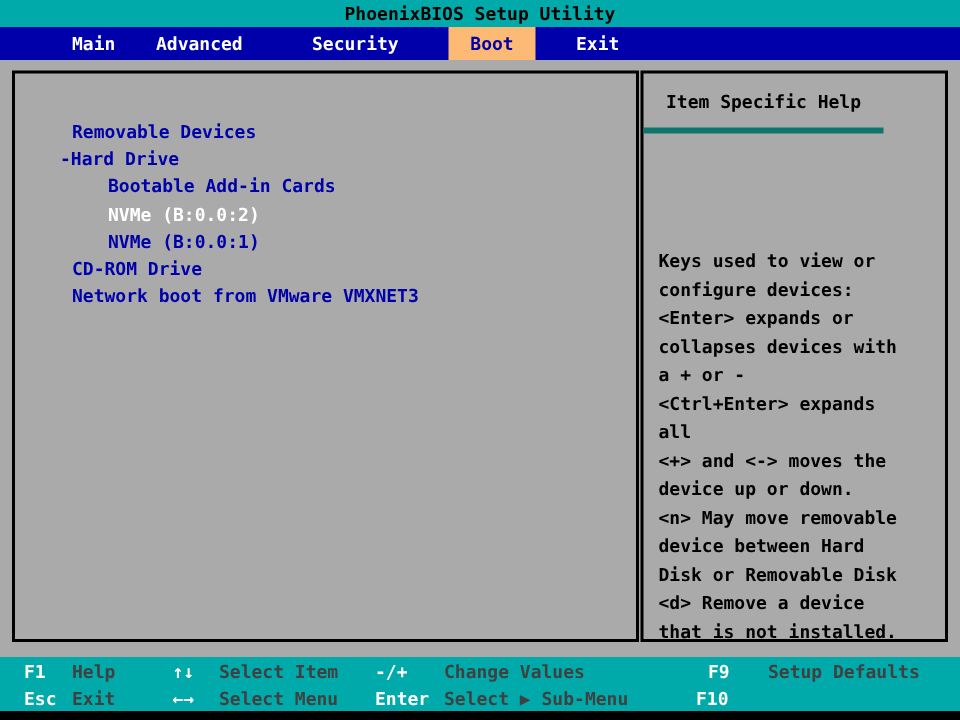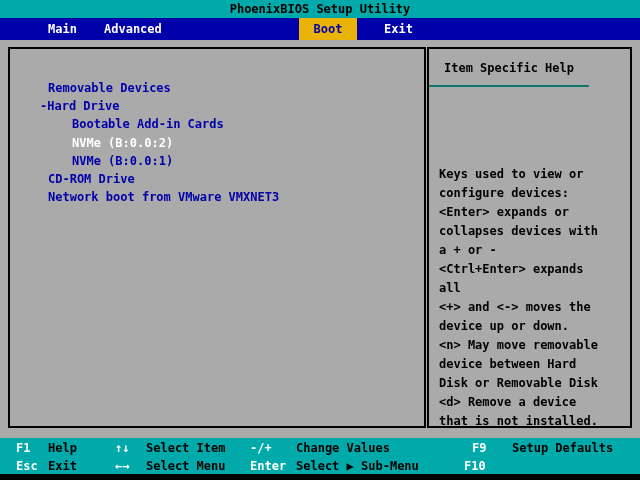--- a/index.html
+++ b/index.html
@@ -22,66 +22,67 @@
   
   #menu-bar{
     position:absolute; left:0; top:18px; width:640px; height:22px;
     background:var(--blue);
   }
   .menu-tab{
     position:absolute; top:0; height:22px; line-height:22px;
     color:#FFF; white-space:pre; cursor:default;
   }
   .menu-tab.active{
-    background:#eab308; color:var(--blue); text-align:center;
+    background:#fdba74; color:var(--blue); text-align:center;
   }
   
   #boot-panel{
     position:absolute; left:8px; top:47px; width:414px; height:377px;
     border:2px solid #000; background:var(--gray);
   }
   #help-panel{
     position:absolute; left:427px; top:47px; width:201px; height:377px;
     border:2px solid #000; background:var(--gray);
   }
   #help-header{
     position:absolute; left:0; top:0; width:160px; height:36px;
-    border-bottom:2px solid #0f766e; text-align:center; line-height:38px;
+    border-bottom:4px solid #0f766e; text-align:center; line-height:38px;
   }
   #help-body{
     position:absolute; left:10px; top:80px; width:190px;
     line-height:19px; white-space:pre;margin-top:36px;
   }
   .boot-item{
     position:absolute; height:16px; color:var(--item); white-space:pre; cursor:default;
   }
   .boot-item.selected{ color:var(--sel); }
   
   #hint-bar{
     position:absolute; left:0; top:438px; width:640px; height:36px;
     background:var(--teal);
   }
   .hint-key{ position:absolute; color:#FFF; white-space:pre; height:16px;}
-  .hint-label{ position:absolute; color:#000000; white-space:pre; height:16px;}
+  .hint-label{ position:absolute; color:#404040; white-space:pre; height:16px;}
   #footer-black{
     position:absolute; left:0; top:474px; width:640px; height:6px; background:#000;
   }
 </style>
 </head>
 <body>
 
 <div id="screen">
 
   <div id="title-bar">
     <span>PhoenixBIOS Setup Utility</span>
   </div>
 
   <div id="menu-bar">
       <div class="menu-tab" style="left: 48px;">Main</div>
       <div class="menu-tab" style="left: 104px;">Advanced</div>
+      <div class="menu-tab" style="left: 208px;">Security</div>
       <div class="menu-tab active" style="left: 299px; width: 58px;">Boot</div>
       <div class="menu-tab" style="left: 384px;">Exit</div>
     </div>
 
   <div id="boot-panel">
       <div class="boot-item" style="top: 31px; left: 38px;">Removable Devices</div>
       <div class="boot-item" style="top: 49px; left: 30px;">-Hard Drive</div>
       <div class="boot-item" style="top: 67px; left: 62px;">Bootable Add-in Cards</div>
       <div class="boot-item selected" style="top: 86px; left: 62px;">NVMe (B:0.0:2)</div>
       <div class="boot-item" style="top: 104px; left: 62px;">NVMe (B:0.0:1)</div>

